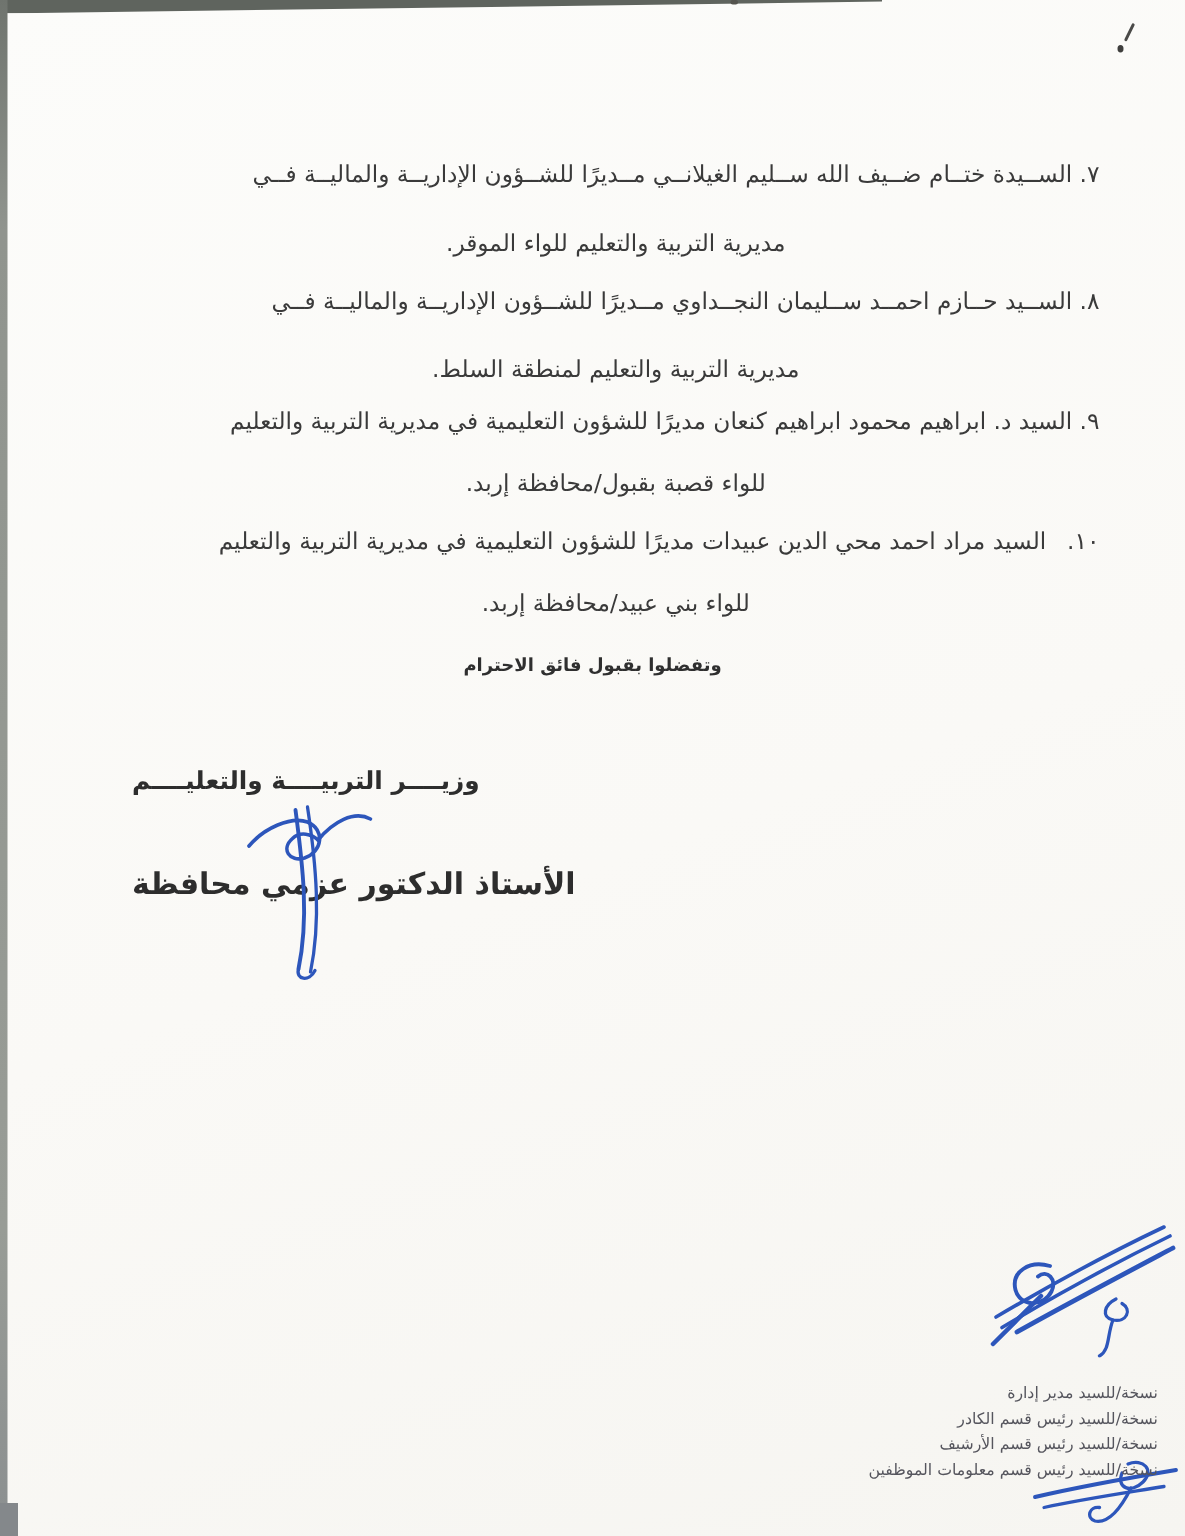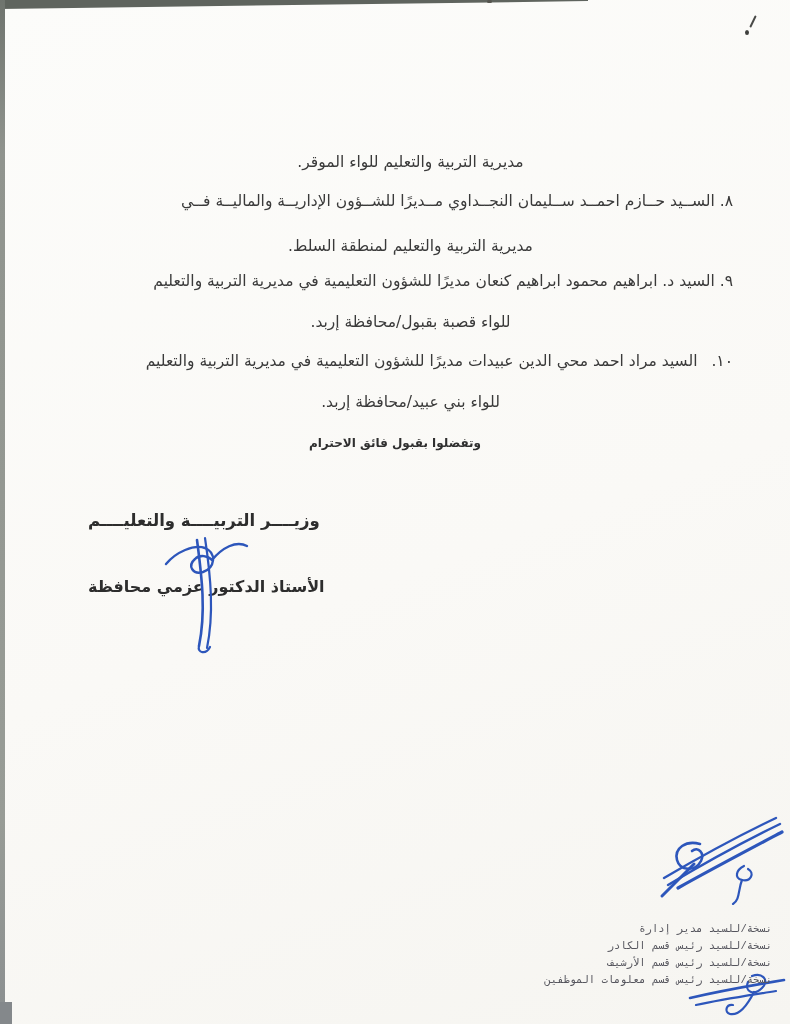--- a/index.html
+++ b/index.html
@@ -47,44 +47,45 @@
   .closing {
     position:absolute; top:436px; left:0; right:0; text-align:center;
     font-weight:bold; font-size:12px; color:#2f2f2f;
   }
   .sig-title {
     position:absolute; top:511px; left:88px; white-space:nowrap;
     font-weight:bold; font-size:16.5px; color:#2d2d2d;
   }
   .sig-name {
     position:absolute; top:577px; left:88px; white-space:nowrap;
-    font-weight:bold; font-size:16px; color:#2d2d2d;
+    font-weight:bold; font-size:20px; color:#2d2d2d;
   }
 
   .dist {
     position:absolute; top:921px; right:18px; text-align:right;
     font-size:10.5px; line-height:17px; color:#55555d;
   }
-  .dist div { white-space:nowrap;font-family:Liberation Mono, monospace; }
+  .dist div { white-space:nowrap; }
 
   .ink { position:absolute; pointer-events:none; }
   .ink path { fill:none; stroke:#2d56bb; stroke-linecap:round; stroke-linejoin:round; }
 </style>
 </head>
 <body>
 
 <div class="page">
 
   <div class="edge-top"></div>
   <div class="edge-left"></div>
   <div class="edge-bl"></div>
   <div class="speck-slash"></div>
   <div class="speck-dot"></div>
   <div class="speck-top"></div>
 
+  <div class="l1 fit" style="top:104px"><span class="num">٧.</span> <span>الســيدة ختــام ضــيف الله ســليم الغيلانــي مــديرًا للشــؤون الإداريــة والماليــة فــي</span></div>
   <div class="cont" style="top:150px">مديرية التربية والتعليم للواء الموقر.</div>
 
   <div class="l1 fit" style="top:189px"><span class="num">٨.</span> <span>الســيد حــازم احمــد ســليمان النجــداوي مــديرًا للشــؤون الإداريــة والماليــة فــي</span></div>
   <div class="cont" style="top:234px">مديرية التربية والتعليم لمنطقة السلط.</div>
 
   <div class="l1 fit" style="top:269px"><span class="num">٩.</span> <span>السيد د. ابراهيم محمود ابراهيم كنعان مديرًا للشؤون التعليمية في مديرية التربية والتعليم</span></div>
   <div class="cont" style="top:310px">للواء قصبة بقبول/محافظة إربد.</div>
 
   <div class="l1 fit" style="top:349px"><span class="num g10">١٠.</span> <span>السيد مراد احمد محي الدين عبيدات مديرًا للشؤون التعليمية في مديرية التربية والتعليم</span></div>
   <div class="cont" style="top:390px">للواء بني عبيد/محافظة إربد.</div>

